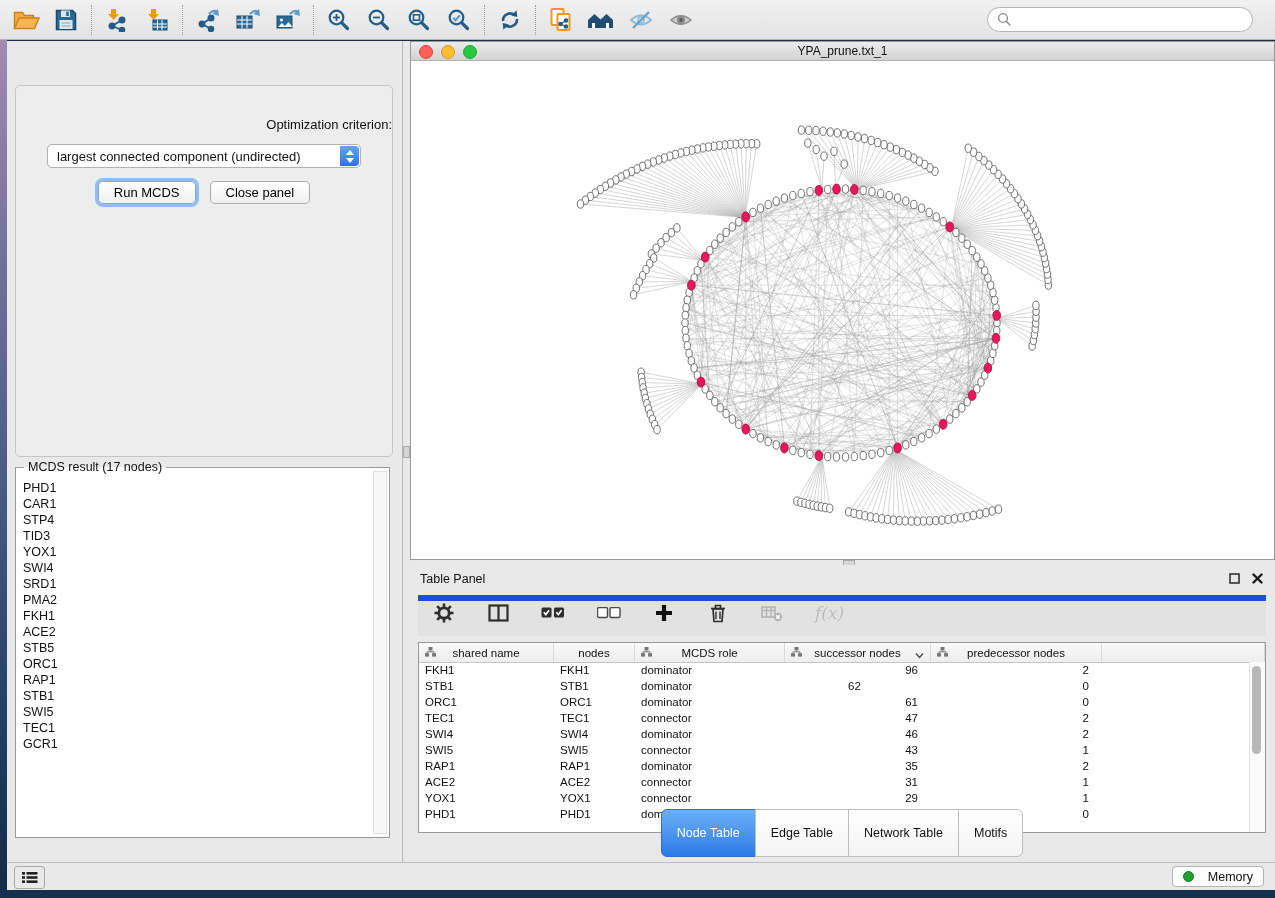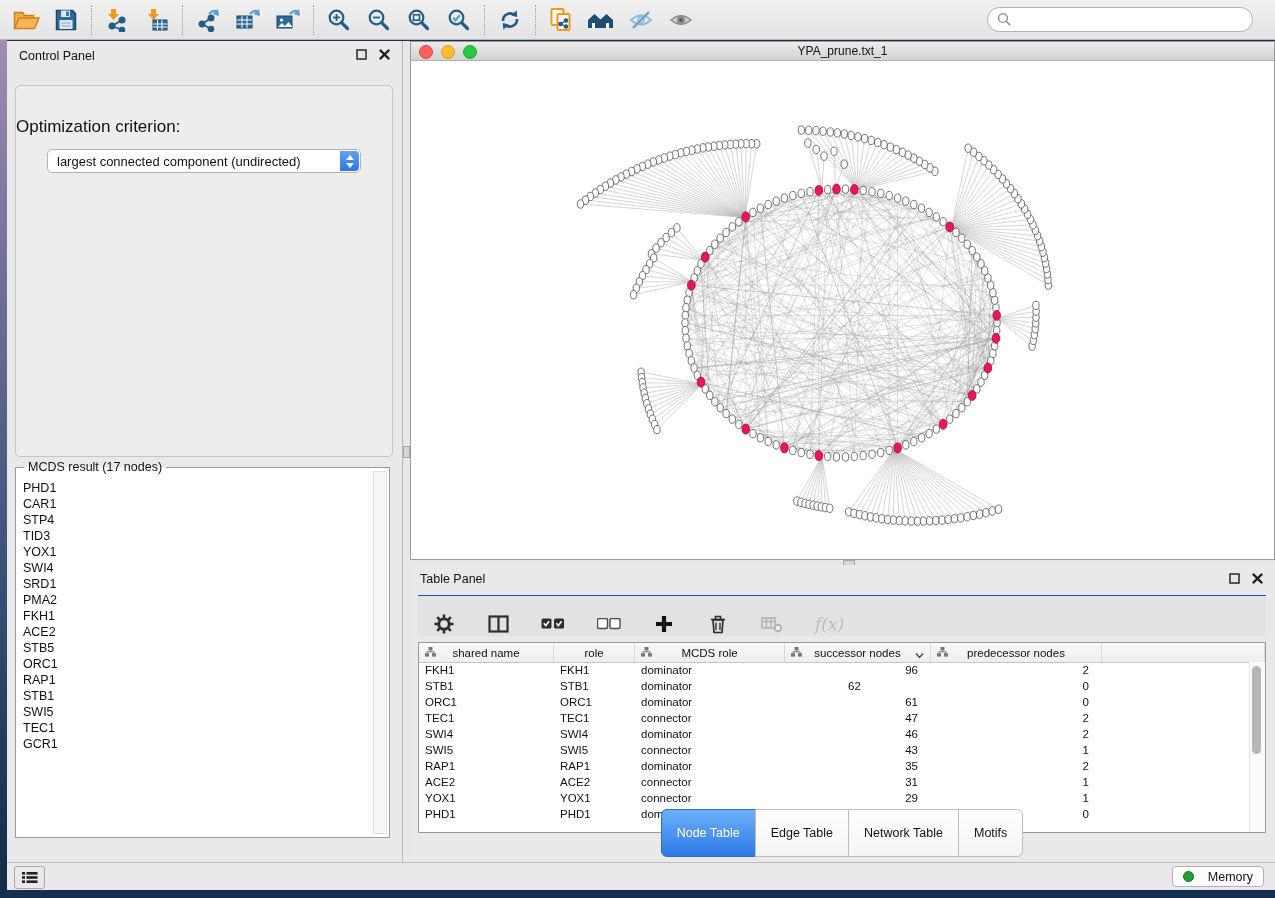--- a/index.html
+++ b/index.html
@@ -24,21 +24,21 @@
   .cp-header{position:relative;height:28px;font-size:12.5px;padding:8px 0 0 12px;box-sizing:border-box}
   .win-icons{position:absolute;right:12px;top:8px;display:flex;gap:12px;align-items:center}
   .cp-inner{position:absolute;left:8px;right:9px;top:44px;height:370px;background:#ededed;
        border:1px solid #c5c5c5;border-radius:5px}
   .cp-tabs{position:absolute;top:33px;left:0;right:0;display:flex;justify-content:center;z-index:3}
   .cp-tab{background:linear-gradient(#ffffff,#f3f3f3);border:1px solid #b4b4b4;margin-left:-1px;
        font-size:12.5px;padding:4px 15px;cursor:default}
   .cp-tab:first-child{border-radius:5px 0 0 5px}
   .cp-tab:last-child{border-radius:0 5px 5px 0}
   .cp-tab.active{background:linear-gradient(#6db0f9,#2b7ae5);border-color:#2a6fd0;color:#fff}
-  .opt-label{text-align:left;font-size:17px;padding-top:31px}
+  .opt-label{text-align:right;font-size:13px;padding-top:31px}
   .opt-select{width:314px;height:24px;margin:12px auto 0;background:#fff;border:1px solid #b2b2b2;
        border-radius:5px;position:relative;font-size:13px;line-height:23px;padding-left:9px;box-sizing:border-box}
   .opt-stepper{position:absolute;right:1px;top:1px;bottom:1px;width:19px;border-radius:0 4px 4px 0;
        background:linear-gradient(#62a4f6,#2e73e4);display:flex;flex-direction:column;align-items:center;justify-content:center;gap:3px}
   .tri-up{width:0;height:0;border-left:4px solid transparent;border-right:4px solid transparent;border-bottom:5px solid #fff}
   .tri-dn{width:0;height:0;border-left:4px solid transparent;border-right:4px solid transparent;border-top:5px solid #fff}
   .btn-row{display:flex;justify-content:center;gap:14px;margin-top:13px}
   .mac-btn{height:23px;padding:0 15px;background:linear-gradient(#ffffff,#f0f0f0);border:1px solid #ababab;
        border-radius:5px;font-size:13px;font-family:"Liberation Sans",sans-serif}
   .mac-btn.focus{box-shadow:0 0 0 3px #93bdf2;border-color:#7aa8e8}
@@ -62,21 +62,21 @@
   .net-titlebar{height:18px;background:linear-gradient(#ececec,#d2d2d2);border-bottom:1px solid #b0b0b0;
        position:relative;text-align:center;font-size:12px;line-height:18px}
   .tl{width:12px;height:12px;border-radius:50%;display:inline-block}
   .traffic{position:absolute;left:8px;top:3px;display:flex;gap:8px}
   .net-canvas{position:absolute;top:19px;left:0;right:0;bottom:0;background:#fff;overflow:hidden}
 
   
   .table-panel{position:absolute;left:410px;right:0;top:565px;height:297px;background:#e9e9e9;box-sizing:border-box}
   .tp-header{position:relative;height:24px;font-size:12.5px;padding:7px 0 0 10px;box-sizing:border-box}
   .tp-toolbar{position:absolute;left:8px;right:9px;top:30px;height:41px;background:#e2e2e2;
-       border-top:1px solid #1d4ed8;display:flex;align-items:flex-end;gap:32px;padding-left:15px;box-sizing:border-box}
+       border-top:6px solid #1d4ed8;display:flex;align-items:flex-start;gap:32px;padding-left:15px;box-sizing:border-box}
   .tp-toolbar .ticon{display:flex;align-items:center;justify-content:center;min-width:22px;height:24px}
   .fx{font-family:"DejaVu Serif",serif;font-style:italic;font-size:17px;color:#bdbdbd}
   .tp-table{position:absolute;left:8px;right:9px;top:77px;height:191px;background:#fff;border:1px solid #989898;box-sizing:border-box}
   .th-row{display:flex;height:19px;background:linear-gradient(#f9f9f9,#eeeeee);border-bottom:1px solid #c6c6c6;font-size:11.5px}
   .th-cell{position:relative;border-right:1px solid #d9d9d9;display:flex;align-items:center;justify-content:center;box-sizing:border-box}
   .th-cell .hicon{position:absolute;left:6px;top:4px}
   .th-cell .sort{position:absolute;right:6px;top:6px}
   .tb-rows{position:absolute;top:19px;left:0;right:16px;bottom:0;overflow:hidden;font-size:11.5px}
   .t-row{display:flex;height:16px;line-height:16px}
   .t-cell{box-sizing:border-box;padding:0 6px;white-space:nowrap;overflow:hidden}
@@ -257,39 +257,32 @@
   <div class="search-wrap">
     <svg width="15" height="15" viewBox="0 0 15 15">
         <circle cx="6" cy="6" r="4.4" fill="none" stroke="#8d8d8d" stroke-width="1.4"></circle>
         <line x1="9.3" y1="9.3" x2="13.2" y2="13.2" stroke="#8d8d8d" stroke-width="1.6"></line>
       </svg>
     <span style="font-size:12px;padding-left:6px"></span>
   </div>
 </div>
 
 <div class="control-panel">
-  <div class="cp-header">
-    <span>Control Panel</span>
-    <span class="win-icons">
-      <svg width="11" height="11" viewBox="0 0 11 11">
-          <rect x="1" y="1" width="9" height="9" fill="none" stroke="#333" stroke-width="1.6"></rect>
-        </svg>
-      <svg width="11" height="11" viewBox="0 0 11 11">
-          <path d="M1.5 1.5 L9.5 9.5 M9.5 1.5 L1.5 9.5" stroke="#1a1a1a" stroke-width="2.4" stroke-linecap="round"></path>
-        </svg>
-    </span>
-  </div>
   <div class="cp-inner">
     <div class="opt-label">Optimization criterion:</div>
     <div class="opt-select">
       <span>largest connected component (undirected)</span>
       <span class="opt-stepper">
           <span class="tri-up"></span>
           <span class="tri-dn"></span>
         </span>
+    </div>
+    <div class="btn-row">
+      <button class="mac-btn focus">Run MCDS</button>
+      <button class="mac-btn">Close panel</button>
     </div>
   </div>
   <div class="result-box">
     <div class="result-legend">MCDS result (17 nodes)</div>
     <div class="result-list" id="mcds-list">
         <div>PHD1</div>
         <div>CAR1</div>
         <div>STP4</div>
         <div>TID3</div>
         <div>YOX1</div>
@@ -1194,21 +1187,21 @@
               <g fill="#787878">
                 <rect x="3.5" y="0" width="4" height="3.4"></rect>
                 <rect x="0" y="6.2" width="4" height="3.4"></rect>
                 <rect x="7" y="6.2" width="4" height="3.4"></rect>
               </g>
               <path d="M5.5 3.4 v1.4 M2 6.2 v-1.4 h7 v1.4" stroke="#787878" fill="none"></path>
             </svg></span>
           <span>shared name</span>
         </div>
         <div class="th-cell" style="width: 81px;">
-          <span>role</span>
+          <span>nodes</span>
         </div>
         <div class="th-cell" style="width: 150px;">
           <span class="hicon"><svg width="11" height="10" viewBox="0 0 11 10">
               <g fill="#787878">
                 <rect x="3.5" y="0" width="4" height="3.4"></rect>
                 <rect x="0" y="6.2" width="4" height="3.4"></rect>
                 <rect x="7" y="6.2" width="4" height="3.4"></rect>
               </g>
               <path d="M5.5 3.4 v1.4 M2 6.2 v-1.4 h7 v1.4" stroke="#787878" fill="none"></path>
             </svg></span>

